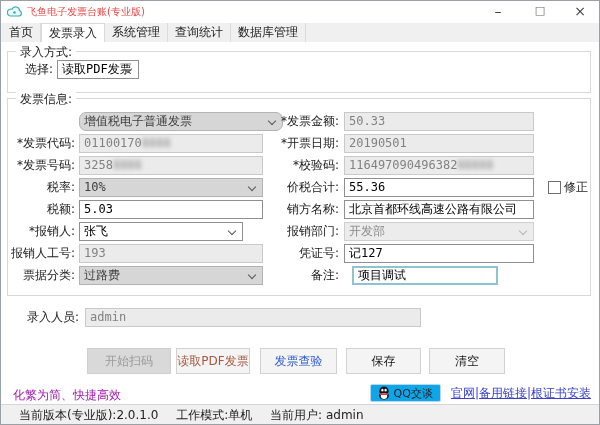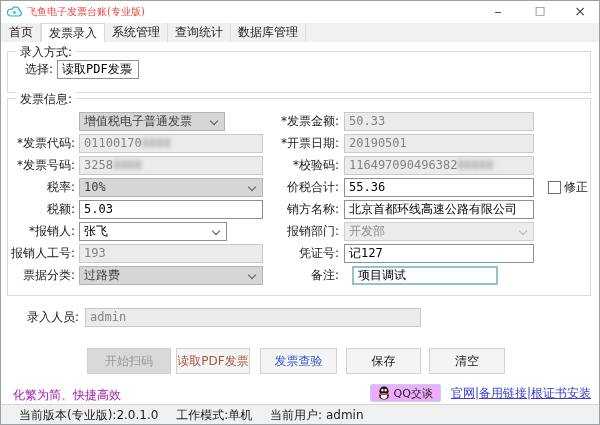--- a/index.html
+++ b/index.html
@@ -45,21 +45,21 @@
   .checkbox { position:absolute; width:13px; height:13px; background:#fff; border:1px solid #6e6e6e; }
   
   .btn { position:absolute; top:347px; height:26px; background:#f4f4f4; border:1px solid #d2d2d2;
          text-align:center; line-height:24px; font-size:12px; color:#1a1a1a; cursor:default; }
   .btn.disabled { background:#d9d9d9; border-color:#cfcfcf; color:#9a9a9a; }
   .btn.pdf { color:#a8573f; }
   .btn.verify { color:#2d5bd1; }
   
   .tagline { position:absolute; left:12px; top:386px; color:#a21caf; font-size:12px; }
   .footer-right { position:absolute; right:8px; top:383px; display:flex; align-items:center; gap:10px; }
-  .qq-btn { display:flex; align-items:center; gap:4px; background:#f0abfc; border:1px solid #b9d6f0;
+  .qq-btn { display:flex; align-items:center; gap:4px; background:#0ea5e9; border:1px solid #b9d6f0;
             border-radius:2px; padding:1px 7px; height:18px; font-size:11px; color:#222; }
   .links { font-size:12px; color:#3a41c8; }
   .links a, .links .sep { color:#3a41c8; text-decoration:underline; cursor:pointer; }
   
   .statusbar { position:absolute; left:0; top:403px; width:100%; height:21px; background:#f0f0f0;
                border-top:1px solid #d5d5d5; line-height:20px; padding-left:18px; color:#222; }
   .statusbar span { margin-right:14px; }
 </style>
 </head>
 <body>
@@ -93,21 +93,21 @@
   <div class="lbl" style="left:2px; top:59px; width:50px;">选择:</div>
   <div class="fld combo white" style="left:56px; top:59px; width:82px;">
     <span>读取PDF发票</span>
     <span class="chev"></span>
   </div>
 
   <div class="groupbox" style="left:6px; top:97px; width:584px; height:198px;">
     <span class="gb-title">发票信息:</span>
   </div>
 
-  <div class="fld combo gray" style="left:78px; top:111px; width:146px;">
+  <div class="fld combo gray" style="left:78px; top:111px; width:204px;border-radius:7px;">
     <span>增值税电子普通发票</span><span class="chev"></span>
   </div>
   <div class="lbl" style="left:270px; top:111px; width:68px;">*发票金额:</div>
   <div class="fld disabled" style="left:343px; top:111px; width:190px;">50.33</div>
 
   <div class="lbl" style="left:2px; top:133px; width:72px;">*发票代码:</div>
   <div class="fld disabled" style="left:78px; top:133px; width:184px;">
     <span>01100170</span><span class="redact">8888</span>
   </div>
   <div class="lbl" style="left:270px; top:133px; width:68px;">*开票日期:</div>
@@ -130,21 +130,21 @@
   <div class="fld" style="left:343px; top:177px; width:190px;">55.36</div>
   <span class="checkbox" style="left:547px; top:180px;"></span>
   <div class="lbl" style="left:563px; top:177px; width:28px; text-align:left;">修正</div>
 
   <div class="lbl" style="left:2px; top:199px; width:72px;">税额:</div>
   <div class="fld" style="left:78px; top:199px; width:184px;">5.03</div>
   <div class="lbl" style="left:270px; top:199px; width:68px;">销方名称:</div>
   <div class="fld" style="left:343px; top:199px; width:190px; font-family:'DejaVu Sans','Liberation Sans',sans-serif;">北京首都环线高速公路有限公司</div>
 
   <div class="lbl" style="left:2px; top:221px; width:72px;">*报销人:</div>
-  <div class="fld combo white" style="left:78px; top:221px; width:148px; font-family:'DejaVu Sans','Liberation Sans',sans-serif;">
+  <div class="fld combo white" style="left:78px; top:221px; width:164px; font-family:'DejaVu Sans','Liberation Sans',sans-serif;">
     <span>张飞</span><span class="chev"></span>
   </div>
   <div class="lbl" style="left:270px; top:221px; width:68px;">报销部门:</div>
   <div class="fld combo off" style="left:343px; top:221px; width:190px; font-family:'DejaVu Sans','Liberation Sans',sans-serif;">
     <span>开发部</span><span class="chev"></span>
   </div>
 
   <div class="lbl" style="left:2px; top:243px; width:72px;">报销人工号:</div>
   <div class="fld disabled" style="left:78px; top:243px; width:184px;">193</div>
   <div class="lbl" style="left:270px; top:243px; width:68px;">凭证号:</div>

